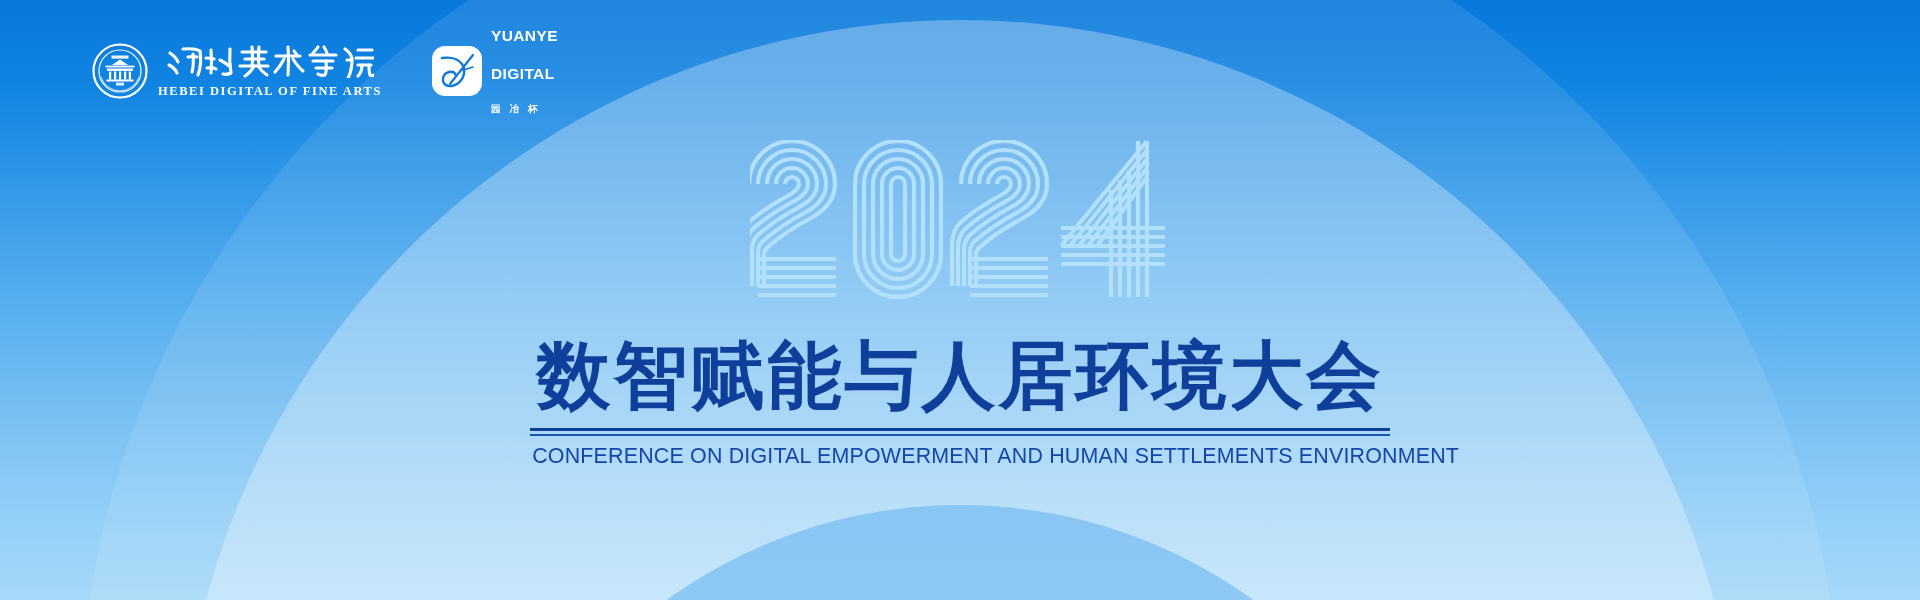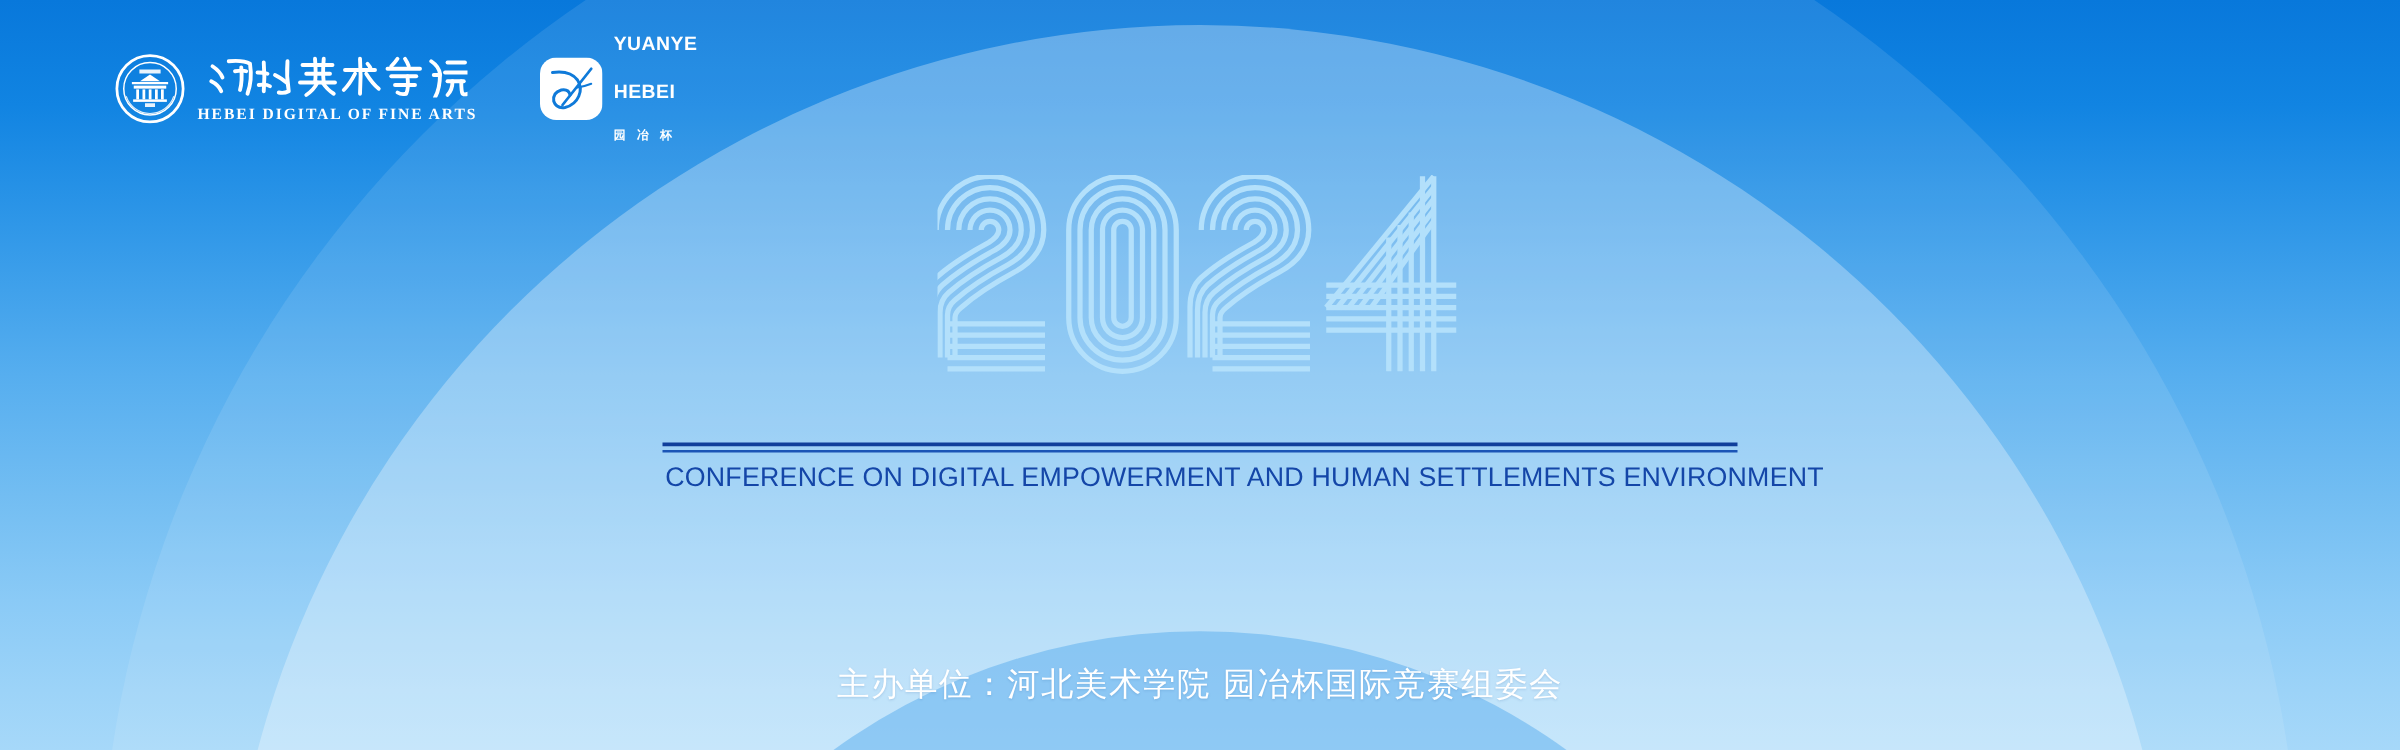--- a/index.html
+++ b/index.html
@@ -239,21 +239,21 @@
       <span class="yy-mark">
         <svg viewBox="0 0 50 50" xmlns="http://www.w3.org/2000/svg">
           <rect x="0" y="0" width="50" height="50" rx="13" fill="#ffffff"></rect>
           <path d="M10 12 q14 -2 20 6 q4 6 1 13 q-3 7 -11 9 q-7 1 -9 -5 q-1 -7 6 -9 q6 -1 7 4" fill="none" stroke="#0f7ad9" stroke-width="2.4" stroke-linecap="round"></path>
           <path d="M18 38 L41 9" fill="none" stroke="#0f7ad9" stroke-width="2.2" stroke-linecap="round"></path>
           <path d="M30 24 q6 -1 11 -3" fill="none" stroke="#0f7ad9" stroke-width="1.6" stroke-linecap="round"></path>
         </svg>
       </span>
       <span class="yy-text">
         <span class="yy-top">YUANYE</span>
-        <span class="yy-mid">HEBEI</span>
+        <span class="yy-mid">DIGITAL</span>
         <span class="yy-cn">
           <span>园</span>
           <span>冶</span>
           <span>杯</span>
         </span>
       </span>
     </div>
   </div>
 
   <div class="year-wrap">
@@ -317,20 +317,20 @@
       <g>
           <use href="#digit2" x="214" y="2"></use>
         </g>
       <g>
           <use href="#digit4" x="314" y="2"></use>
         </g>
     </svg>
   </div>
 
   <div class="title-block">
+    <div class="title-cn">数智赋能与人居环境大会</div>
     <div class="rule-thick"></div>
     <div class="rule-thin"></div>
     <div class="title-en">CONFERENCE ON DIGITAL EMPOWERMENT AND HUMAN SETTLEMENTS ENVIRONMENT</div>
   </div>
 
-  <div class="organizer">主办单位：河北美术学院  园冶杯国际竞赛组委会</div>
 
 </div>
 
 </body></html>

